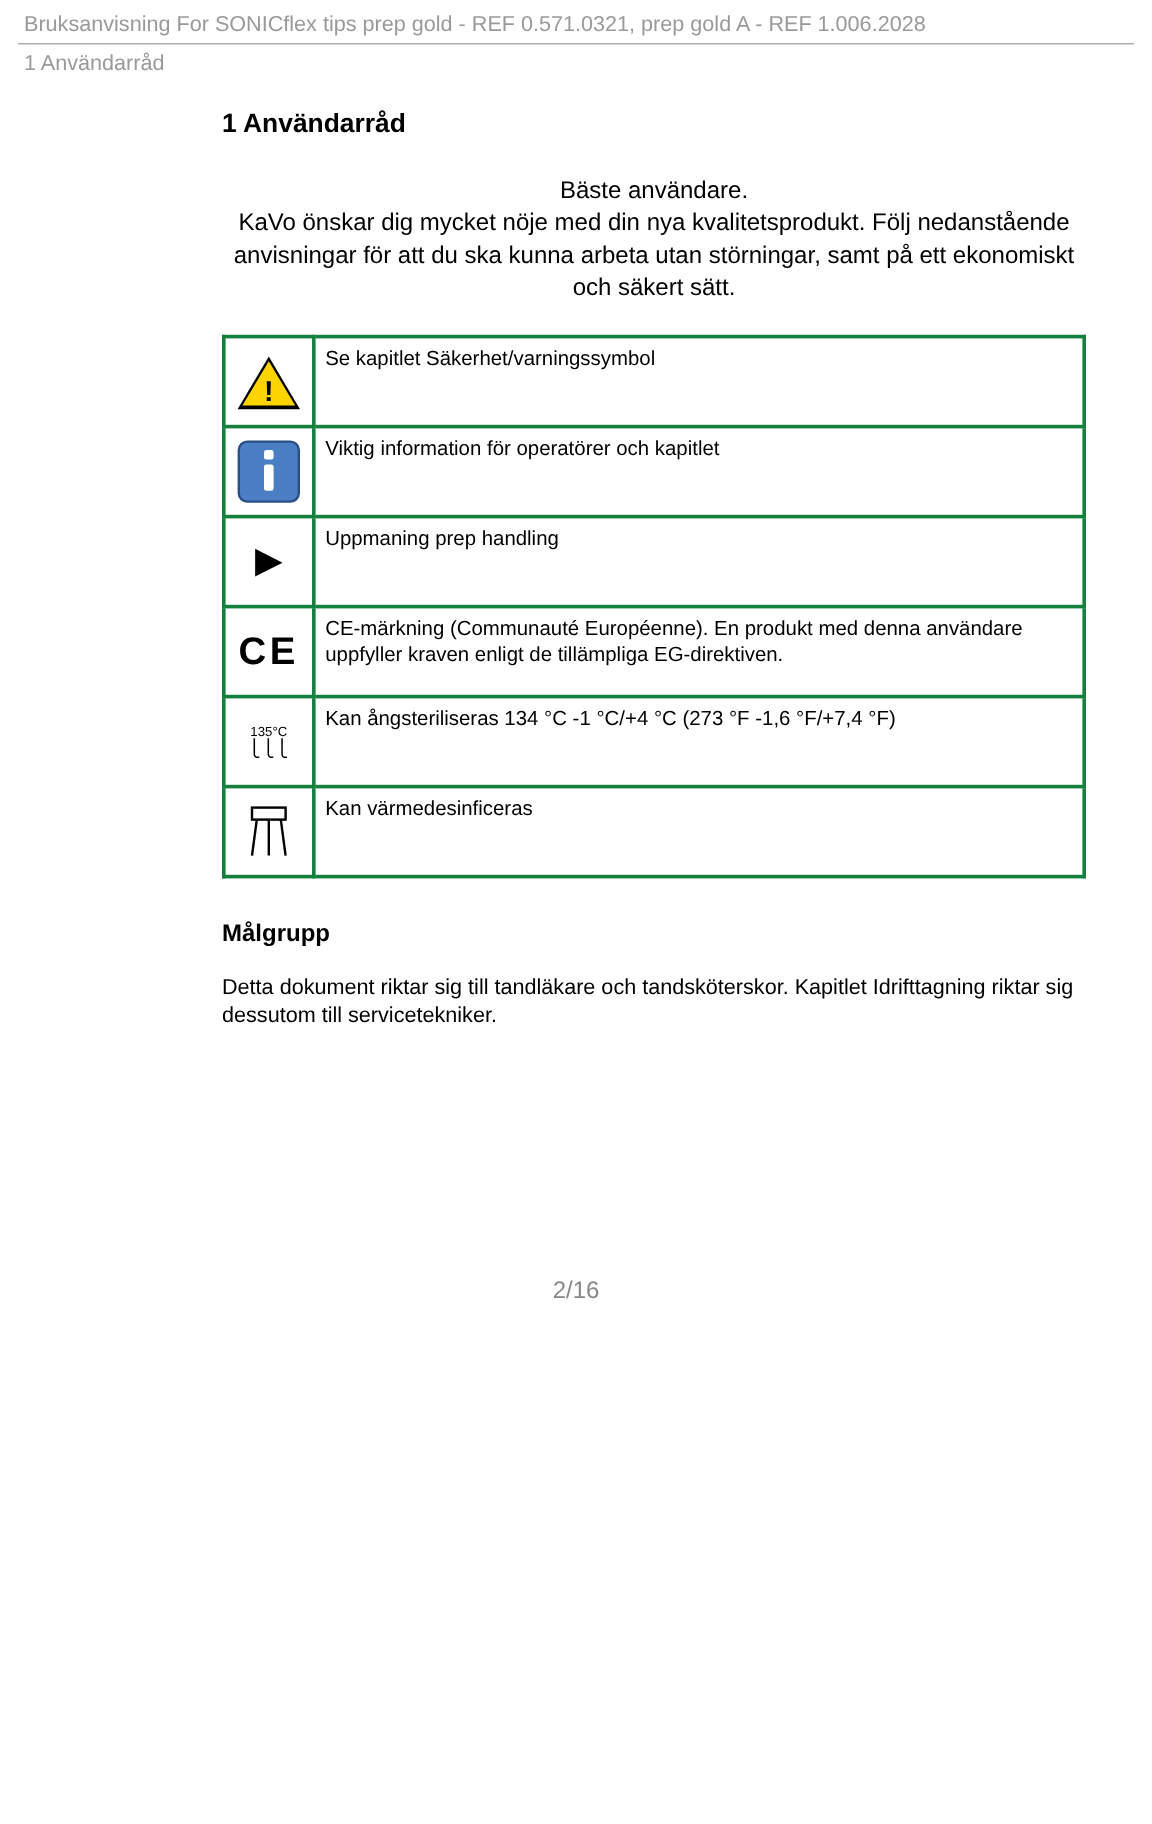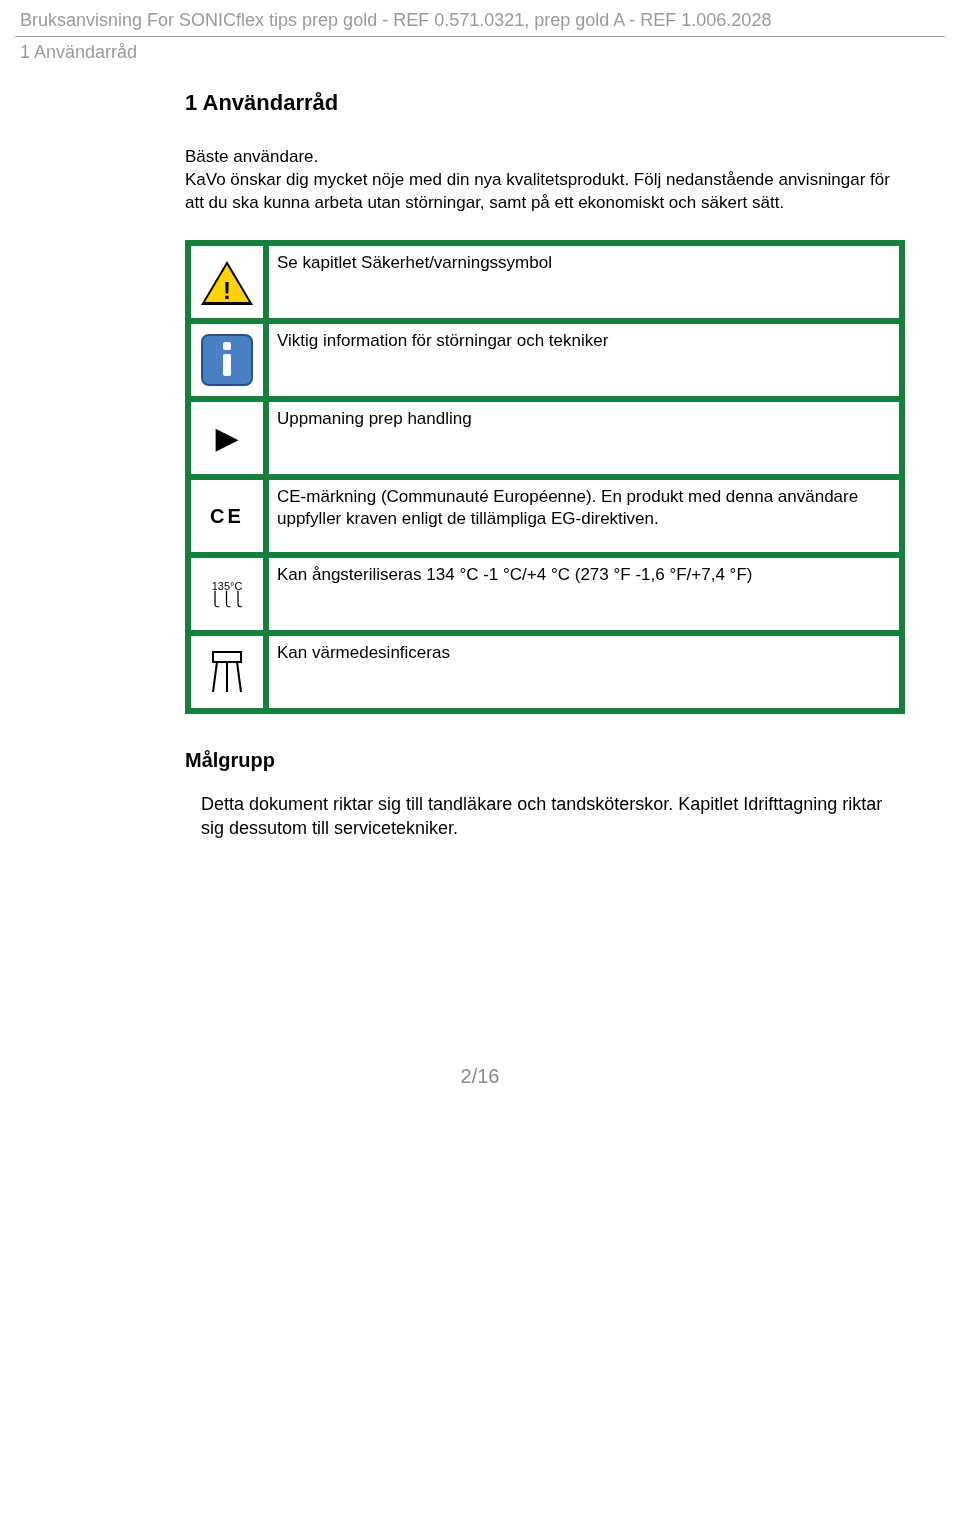--- a/index.html
+++ b/index.html
@@ -44,36 +44,37 @@
     left: 185px;
     top: 90px;
     width: 720px;
   }
   h1.section-title {
     font-size: 22px;
     font-weight: bold;
     margin: 0 0 30px 0;
   }
   .intro-para {
-    font-size: 17px;
+    font-size: 20px;
     line-height: 1.35;
     margin: 0 0 25px 0;
+    text-align: center;
   }
   h2.sub-heading {
     font-size: 20px;
     font-weight: bold;
     margin: 0 0 20px 0;
   }
   table.sym-table {
     border-collapse: collapse;
     width: 100%;
     margin-bottom: 35px;
   }
   table.sym-table td {
-    border: 6px solid #15803d;
+    border: 3px solid #15803d;
     padding: 6px 8px;
     vertical-align: top;
     font-size: 17px;
     line-height: 1.3;
   }
   table.sym-table td.icon-cell {
     width: 64px;
     height: 64px;
     text-align: center;
     vertical-align: middle;
@@ -137,41 +138,41 @@
     width: 8px;
     height: 22px;
     background: #fff;
     border-radius: 2px;
   }
   .action-icon {
     font-size: 30px;
     line-height: 48px;
   }
   .ce-icon {
-    font-size: 20px;
+    font-size: 32px;
     font-weight: bold;
     letter-spacing: 3px;
     font-family: Arial;
   }
   .steril-icon {
     font-size: 11px;
     line-height: 1.1;
   }
   .steril-waves {
     font-size: 14px;
     letter-spacing: 1px;
   }
   .thermo-icon svg {
     display: block;
     margin: 0 auto;
   }
   .target-para {
     font-size: 18px;
     line-height: 1.35;
-    margin: 16px;
+    margin: 0;
   }
   .footer-page {
     position: absolute;
     left: 0;
     right: 0;
     bottom: 24px;
     text-align: center;
     font-size: 20px;
     color: #888;
   }
@@ -202,21 +203,21 @@
           <div class="warning-icon">
                 <span class="warning-bang">!</span>
               </div>
         </td>
         <td>Se kapitlet Säkerhet/varningssymbol</td>
       </tr>
       <tr>
         <td class="icon-cell">
           <div class="info-icon"></div>
         </td>
-        <td>Viktig information för störningar och tekniker</td>
+        <td>Viktig information för operatörer och kapitlet</td>
       </tr>
       <tr>
         <td class="icon-cell">
           <div class="action-icon">▶</div>
         </td>
         <td>Uppmaning prep handling</td>
       </tr>
       <tr>
         <td class="icon-cell">
           <span class="ce-icon">CE</span>

